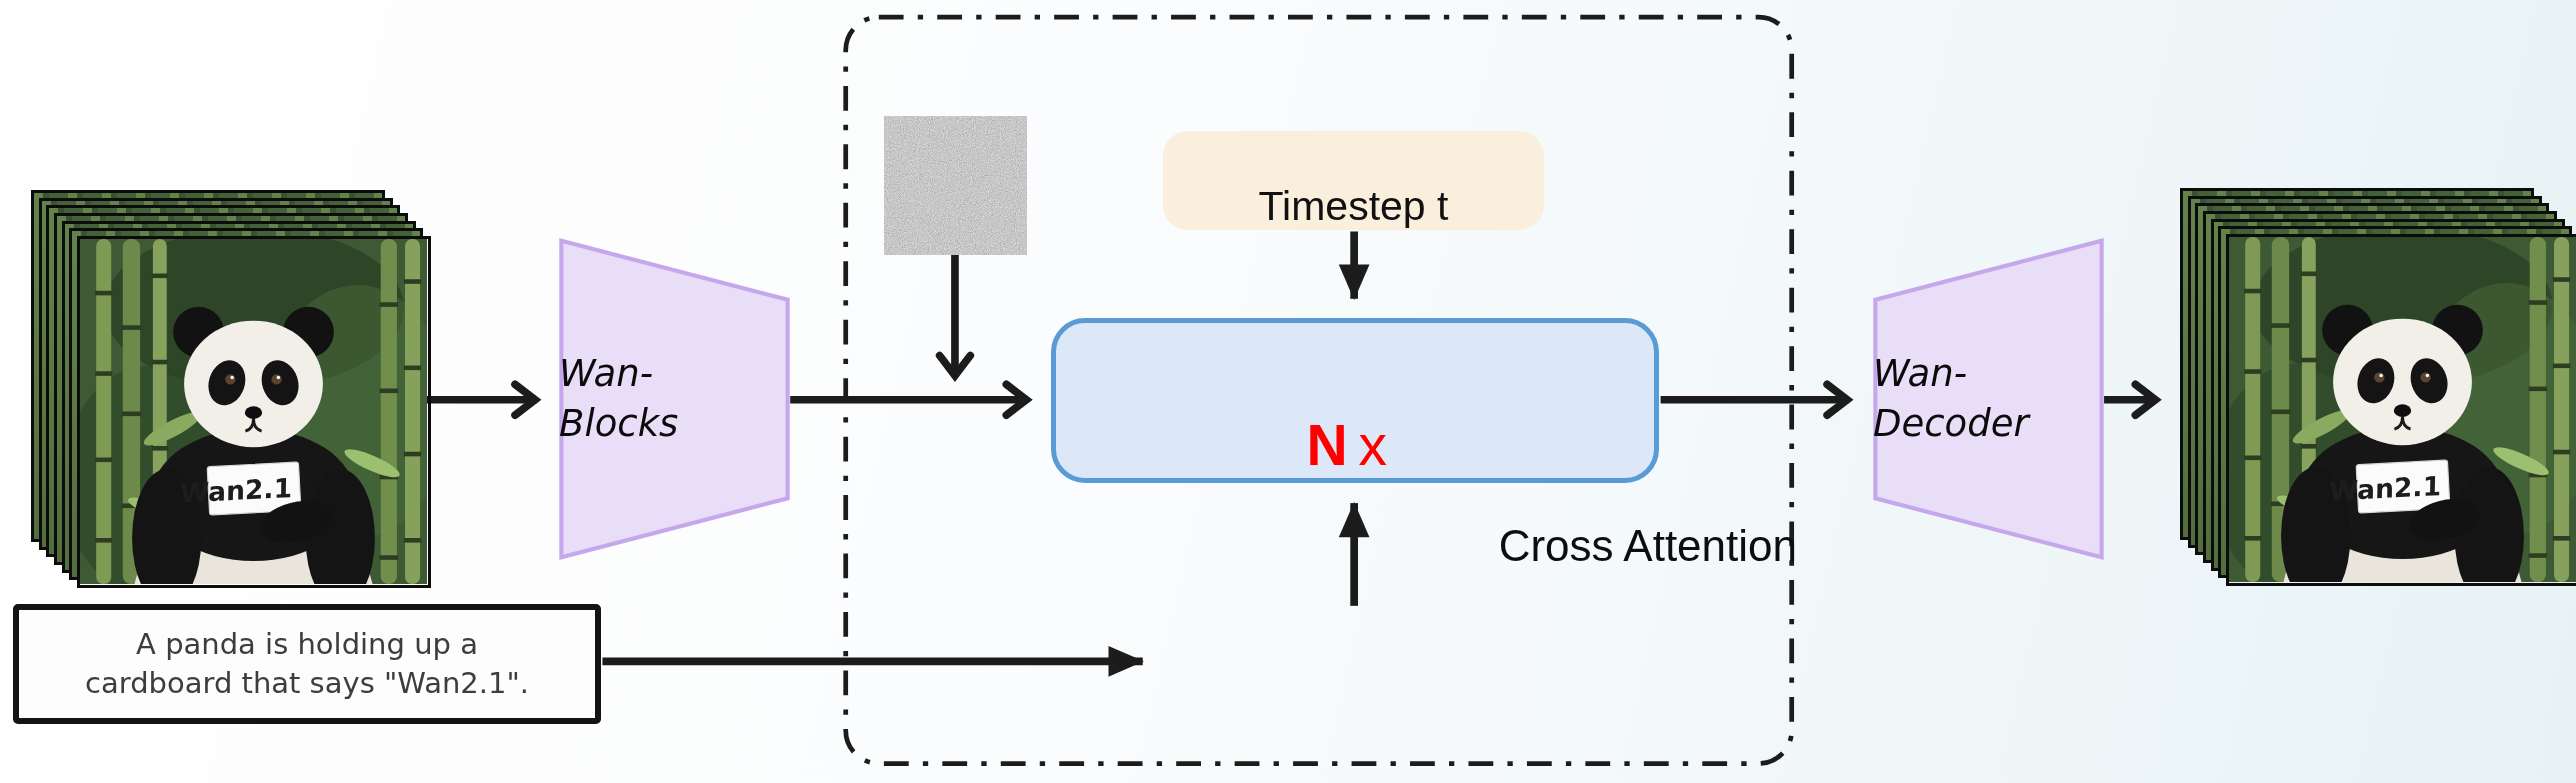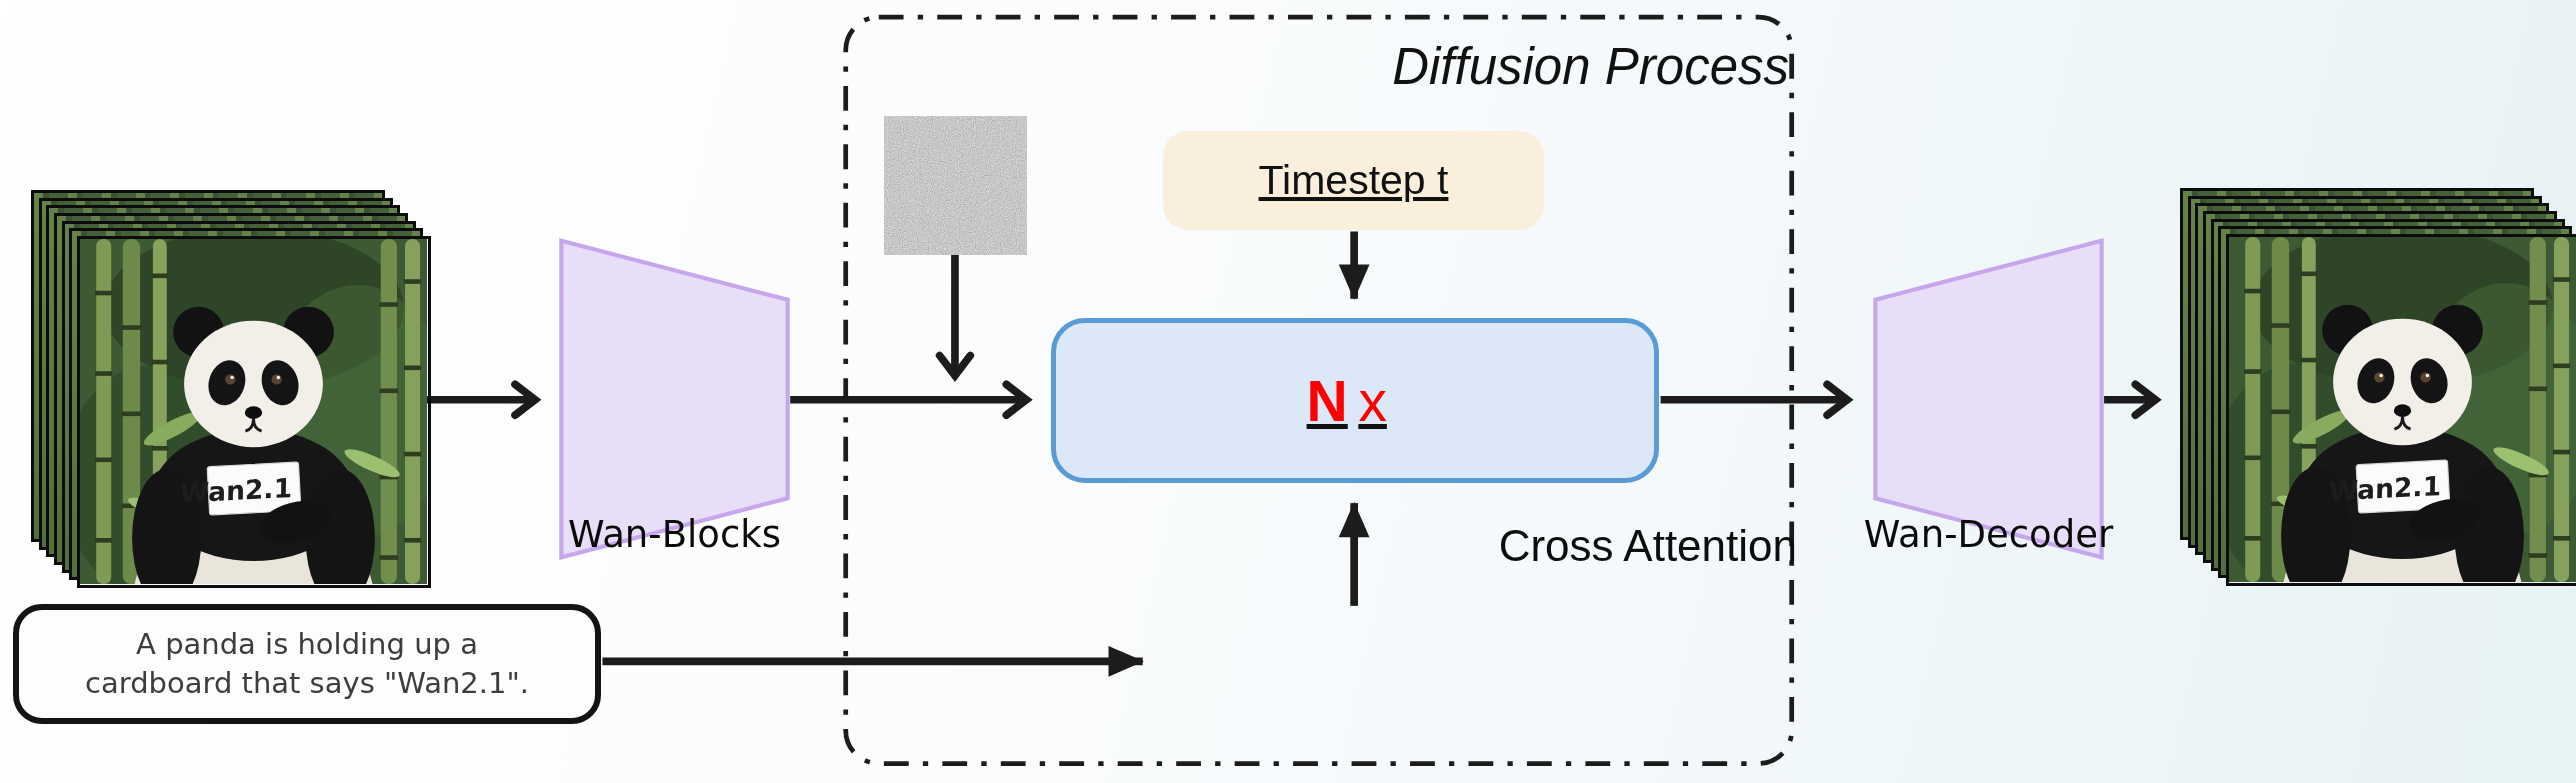--- a/index.html
+++ b/index.html
@@ -18,22 +18,22 @@
     left:1376px;top:34px;width:413px;height:65px;
     font-style:italic;font-size:51px;line-height:65px;
     color:#111;text-align:right;white-space:nowrap;
     letter-spacing:0px;
   }
   
   .noise-box{left:884px;top:116px;width:143px;height:139px;}
   .noise-box svg{display:block;}
   
   .node{
-    display:flex;align-items:center;justify-content:center;
-    color:#111;white-space:nowrap;box-sizing:border-box;text-decoration:underline;
+    display:flex;align-items:flex-end;justify-content:center;
+    color:#111;white-space:nowrap;box-sizing:border-box;
   }
   .timestep-box{
     left:1163px;top:131px;width:381px;height:99px;
     border-radius:25px;font-size:41px;
   }
   .dit-box{
     left:1051px;top:318px;width:608px;height:165px;
     border-radius:34px;border:5.3px solid transparent;
     font-size:57px;
   }
@@ -46,30 +46,30 @@
   }
   .cross-attention{
     left:1384px;top:516px;width:413px;height:59px;
     font-size:44px;line-height:59px;color:#0d0d0d;white-space:nowrap;text-align:right;
   }
   
   .vae{width:231px;height:322px;}
   .vae svg{position:absolute;left:0;top:0;}
   .vae .vae-label{
     position:absolute;left:0;top:0;width:100%;height:100%;
-    display:flex;flex-direction:row;align-items:flex-end;justify-content:center;
+    display:flex;flex-direction:column;align-items:flex-start;justify-content:center;
     font-family:"DejaVu Sans",sans-serif;
-    font-size:37px;line-height:50px;color:#0b0b0b;text-align:center;
+    font-size:37px;line-height:50px;color:#0b0b0b;text-align:center;font-style:italic;
   }
   .encoder-box{left:559px;top:238px;}
   .decoder-box{left:1873px;top:238px;}
   
   .prompt-box{
     left:13px;top:604px;width:588px;height:120px;
-    background:#fdfdfd;border:6.5px solid #141414;border-radius:29px;
+    background:#fdfdfd;border:6.5px solid #141414;border-radius:5px;
     box-sizing:border-box;
     display:flex;flex-direction:column;align-items:center;justify-content:center;
     font-family:"DejaVu Sans",sans-serif;
     font-size:29px;line-height:39px;color:#3d3d3d;text-align:center;white-space:nowrap;
   }
   
   .stack{width:402px;height:407px;}
   .stack-left{left:31px;top:190px;}
   .stack-right{left:2180px;top:188px;}
   .frame{
@@ -104,21 +104,20 @@
       <path d="M 1338 677 H 1740" marker-end="url(#chev)"></path>
       <path d="M 1617 431 V 638" marker-end="url(#chev)"></path>
       <path d="M 2293 392 V 506" marker-end="url(#tri)"></path>
       <path d="M 2293 1026 V 852" marker-end="url(#tri)"></path>
       <path d="M 1020 1120 H 1935" marker-end="url(#tri)"></path>
       <path d="M 2812 677 H 3130" marker-end="url(#chev)"></path>
       <path d="M 3563 677 H 3652" marker-end="url(#chev)"></path>
     </g>
   </svg>
 
-  <div class="abs diffusion-title">Diffusion Process</div>
 
   <div class="abs noise-box">
     <svg width="143" height="139" viewBox="0 0 242 235">
       <defs>
         <filter id="noiseFilter" x="0" y="0" width="100%" height="100%">
           <feTurbulence type="fractalNoise" baseFrequency="0.55" numOctaves="3" seed="7" stitchTiles="stitch"></feTurbulence>
           <feColorMatrix type="saturate" values="0"></feColorMatrix>
           <feComponentTransfer>
             <feFuncR type="linear" slope="0.75" intercept="0.22"></feFuncR>
             <feFuncG type="linear" slope="0.75" intercept="0.22"></feFuncG>

